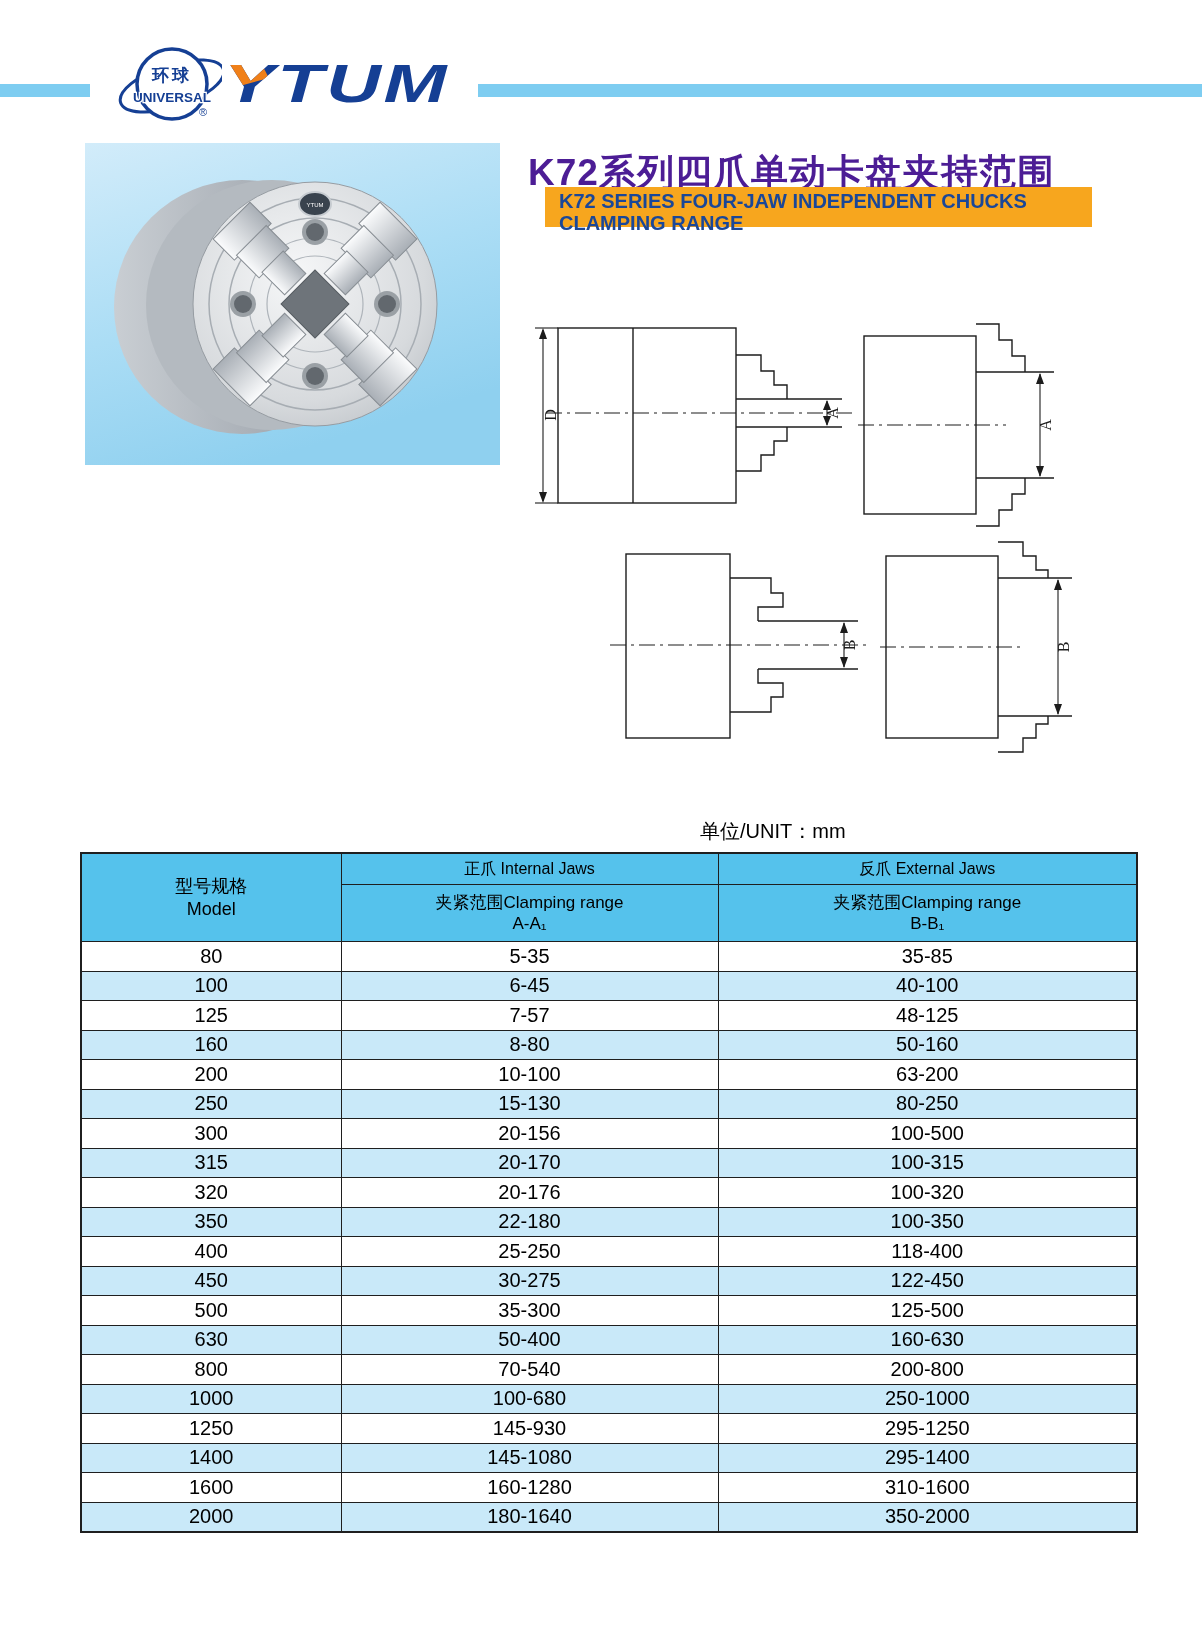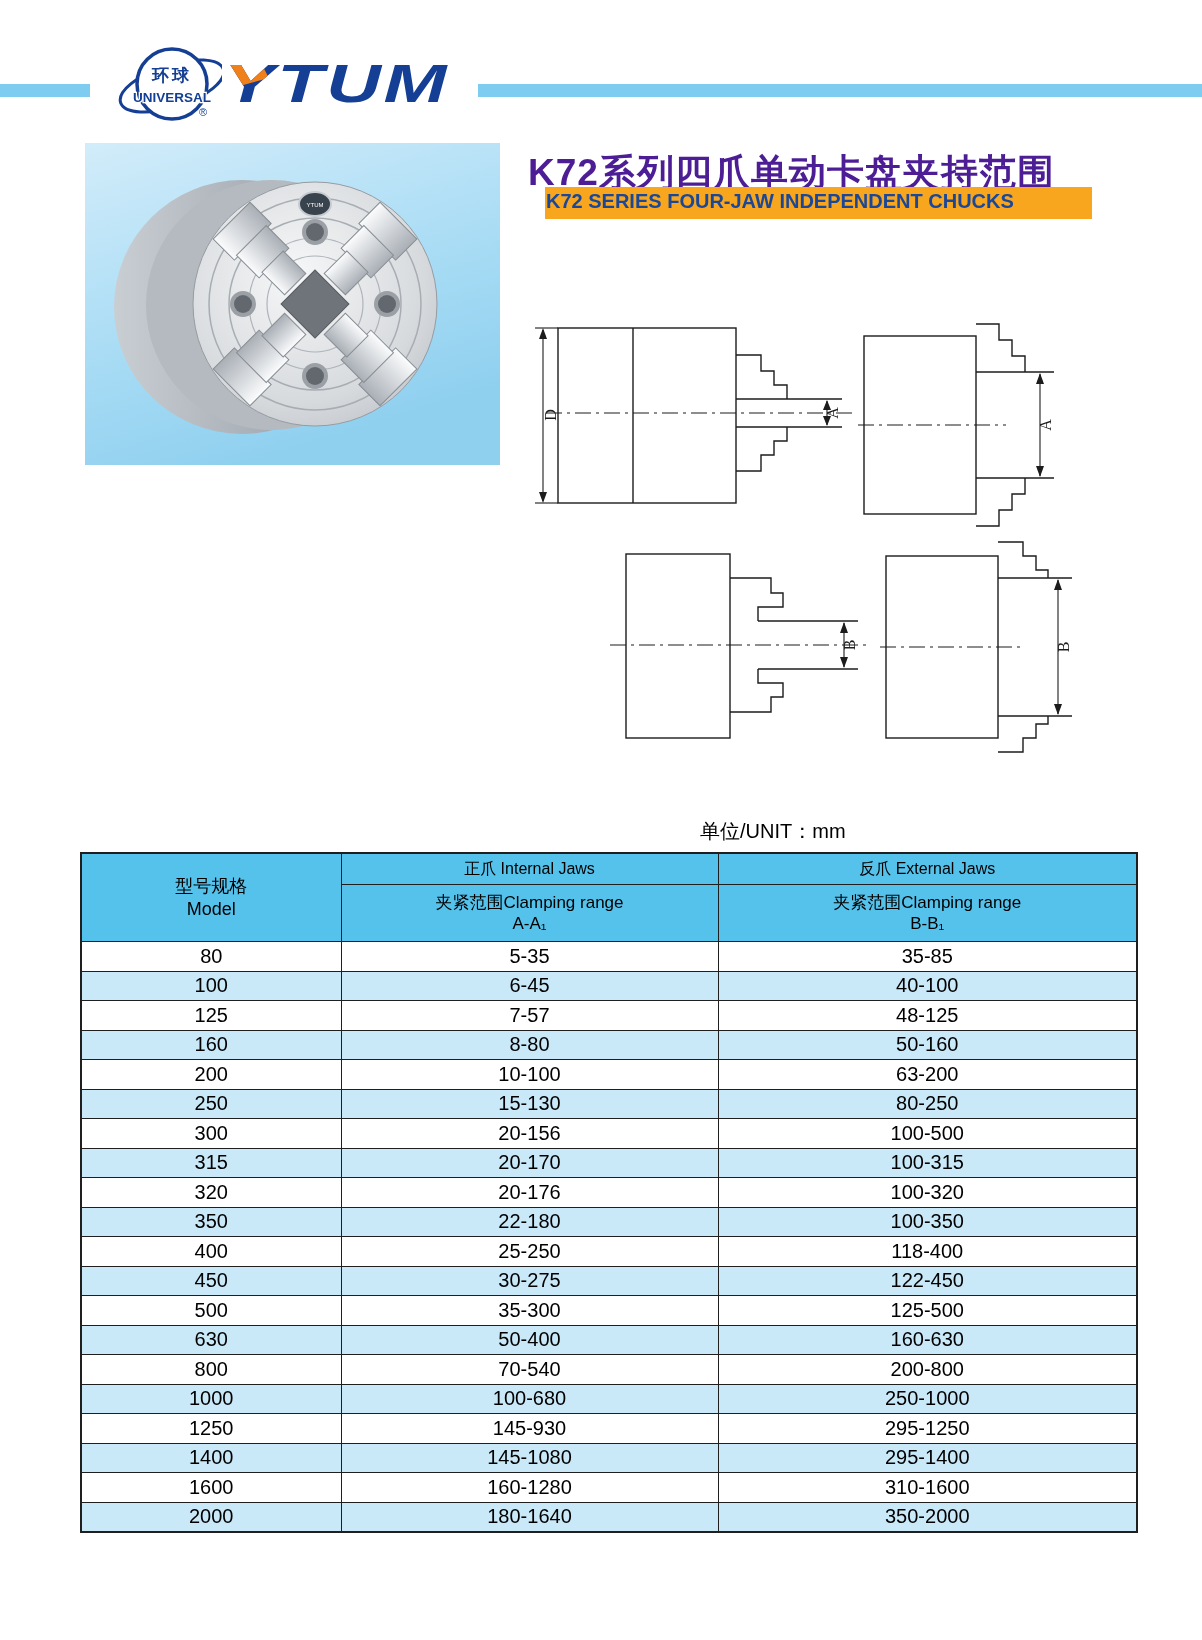--- a/index.html
+++ b/index.html
@@ -15,23 +15,23 @@
   .logo-svg{position:absolute;left:110px;top:40px;}
   .wordmark-svg{position:absolute;left:224px;top:56px;}
   
   .photo{position:absolute;left:85px;top:143px;width:415px;height:322px;}
   
   .title-cn{
     position:absolute;left:528px;top:148px;width:560px;height:46px;
     font-size:37px;font-weight:bold;color:#4c1d95;letter-spacing:1px;white-space:nowrap;
   }
   .banner{
-    position:absolute;left:545px;top:187px;width:547px;height:32px;
+    position:absolute;left:545px;top:187px;width:547px;height:40px;
     background:#f7a61e;color:#1a4798;font-weight:bold;font-size:20px;
-    line-height:22px;padding-top:3px;box-sizing:border-box;padding-left:1px;
+    line-height:22px;padding-top:3px;box-sizing:border-box;padding-left:14px;
   }
   
   .drawings{position:absolute;left:528px;top:318px;width:560px;height:445px;}
   .drawings svg{position:absolute;}
   .d1{left:2px;top:5px;}
   .d2{left:330px;top:0px;}
   .d3{left:30px;top:232px;}
   .d4{left:352px;top:222px;}
   .dim-label{font-family:"Liberation Serif","DejaVu Serif",serif;font-size:16px;fill:#1c1c1c;}
   .dline{stroke:#1c1c1c;stroke-width:1.4;fill:none;}
@@ -155,20 +155,21 @@
     <g transform="translate(25,-100)">
       <ellipse rx="16" ry="12" fill="#39434e" stroke="#c6cbd0" stroke-width="2"></ellipse>
       <text y="3" text-anchor="middle" font-size="6" fill="#ffffff">YTUM</text>
     </g>
   </g>
 </svg>
 
 <div class="title-cn">K72系列四爪单动卡盘夹持范围</div>
 <div class="banner">
   <div>K72 SERIES FOUR-JAW INDEPENDENT CHUCKS</div>
+  <div>CLAMPING RANGE</div>
 </div>
 
 <div class="drawings">
 
   <svg class="d1" width="360" height="185" viewBox="0 0 360 185">
     <rect class="dline" x="28" y="5" width="178" height="175"></rect>
     <line class="dline" x1="103" y1="5" x2="103" y2="180"></line>
     <line class="dthin" x1="28" y1="5" x2="5" y2="5"></line>
     <line class="dthin" x1="28" y1="180" x2="5" y2="180"></line>
     <line class="dthin" x1="13" y1="7" x2="13" y2="178"></line>

